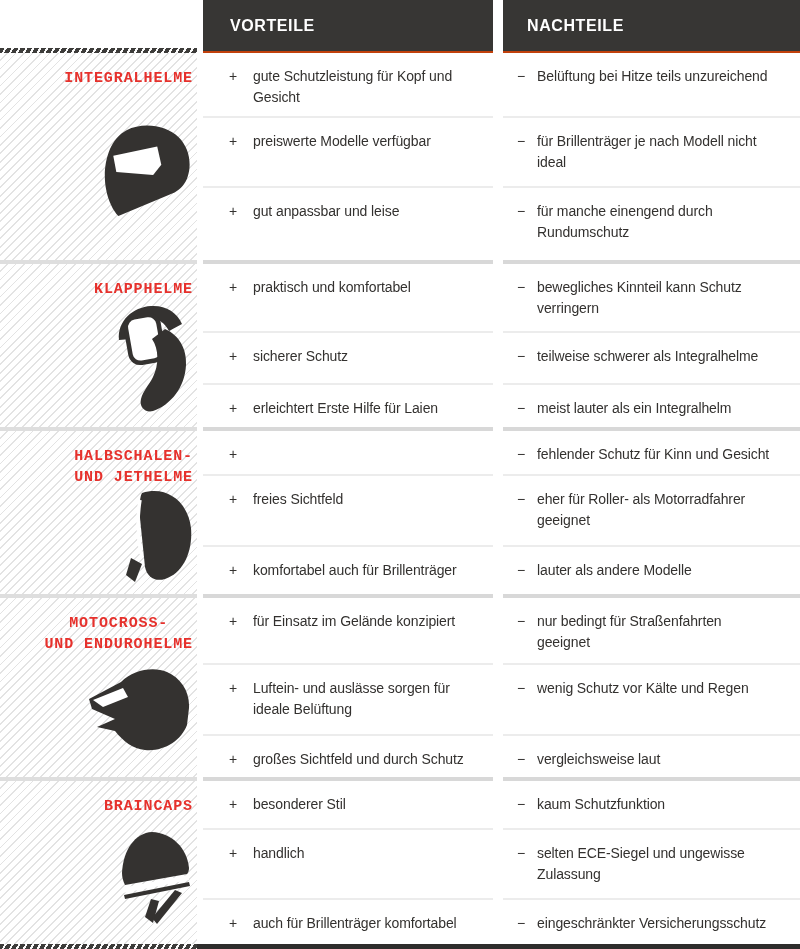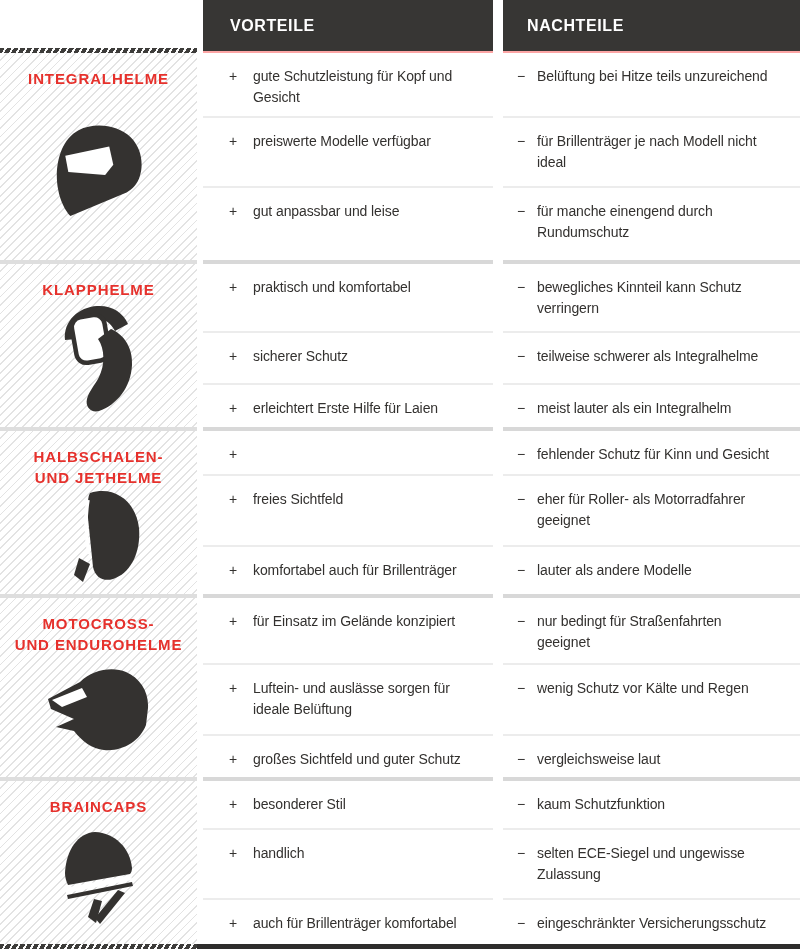--- a/index.html
+++ b/index.html
@@ -14,32 +14,33 @@
   .col-mid{width:290px;flex:none;box-sizing:border-box;}
   .gap-b{width:10px;flex:none;background:#fff;}
   .col-right{width:297px;flex:none;box-sizing:border-box;}
 
   
   .header-row{height:53px;}
   .header-left{position:relative;background:#fff;}
   .hatch{background:repeating-linear-gradient(120deg,#3d3c3a 0 4px,#fbfbfb 4px 6px);}
   .header-left .hatch-strip{position:absolute;left:0;right:0;bottom:0;height:5px;}
   .header-bar{
-    background:#373634;border-bottom:2px solid #fca5a5;
+    background:#373634;border-bottom:2px solid #c2410c;
     display:flex;align-items:center;color:#ffffff;
     font-size:16px;font-weight:bold;letter-spacing:.6px;
   }
   .header-bar.mid{padding-left:27px;}
   .header-bar.right{padding-left:24px;}
 
   
   .stripes{
     background:repeating-linear-gradient(135deg,#ffffff 0 4.7px,#e3e3e3 4.7px 6px);
-    display:flex;flex-direction:column;align-items:center;
+    display:flex;flex-direction:column;align-items:flex-end;
     padding:15px 4px 8px 4px;
+    font-family:Liberation Mono, monospace;
   }
   .cat-title{
     color:#e6312c;font-size:15px;font-weight:bold;line-height:21px;
     letter-spacing:.9px;text-align:center;white-space:pre-line;
   }
   .icon-box{flex:1;display:flex;align-items:center;justify-content:center;}
   .helmet{fill:#343230;}
   .helmet .white{fill:#ffffff;}
 
   
@@ -254,21 +255,21 @@
           <span class="marker">+</span>
           <span class="txt">für Einsatz im Gelände konzipiert</span>
         </div>
       <div class="item" style="min-height:71px">
           <span class="marker">+</span>
           <span class="txt">Luftein- und auslässe sorgen für
 ideale Belüftung</span>
         </div>
       <div class="item" style="min-height:43px">
           <span class="marker">+</span>
-          <span class="txt">großes Sichtfeld und guter Schutz</span>
+          <span class="txt">großes Sichtfeld und durch Schutz</span>
         </div>
     </div>
     <div class="gap-b"></div>
     <div class="col-right items">
       <div class="item" style="min-height:65px">
           <span class="marker">−</span>
           <span class="txt">nur bedingt für Straßenfahrten
 geeignet</span>
         </div>
       <div class="item" style="min-height:71px">

